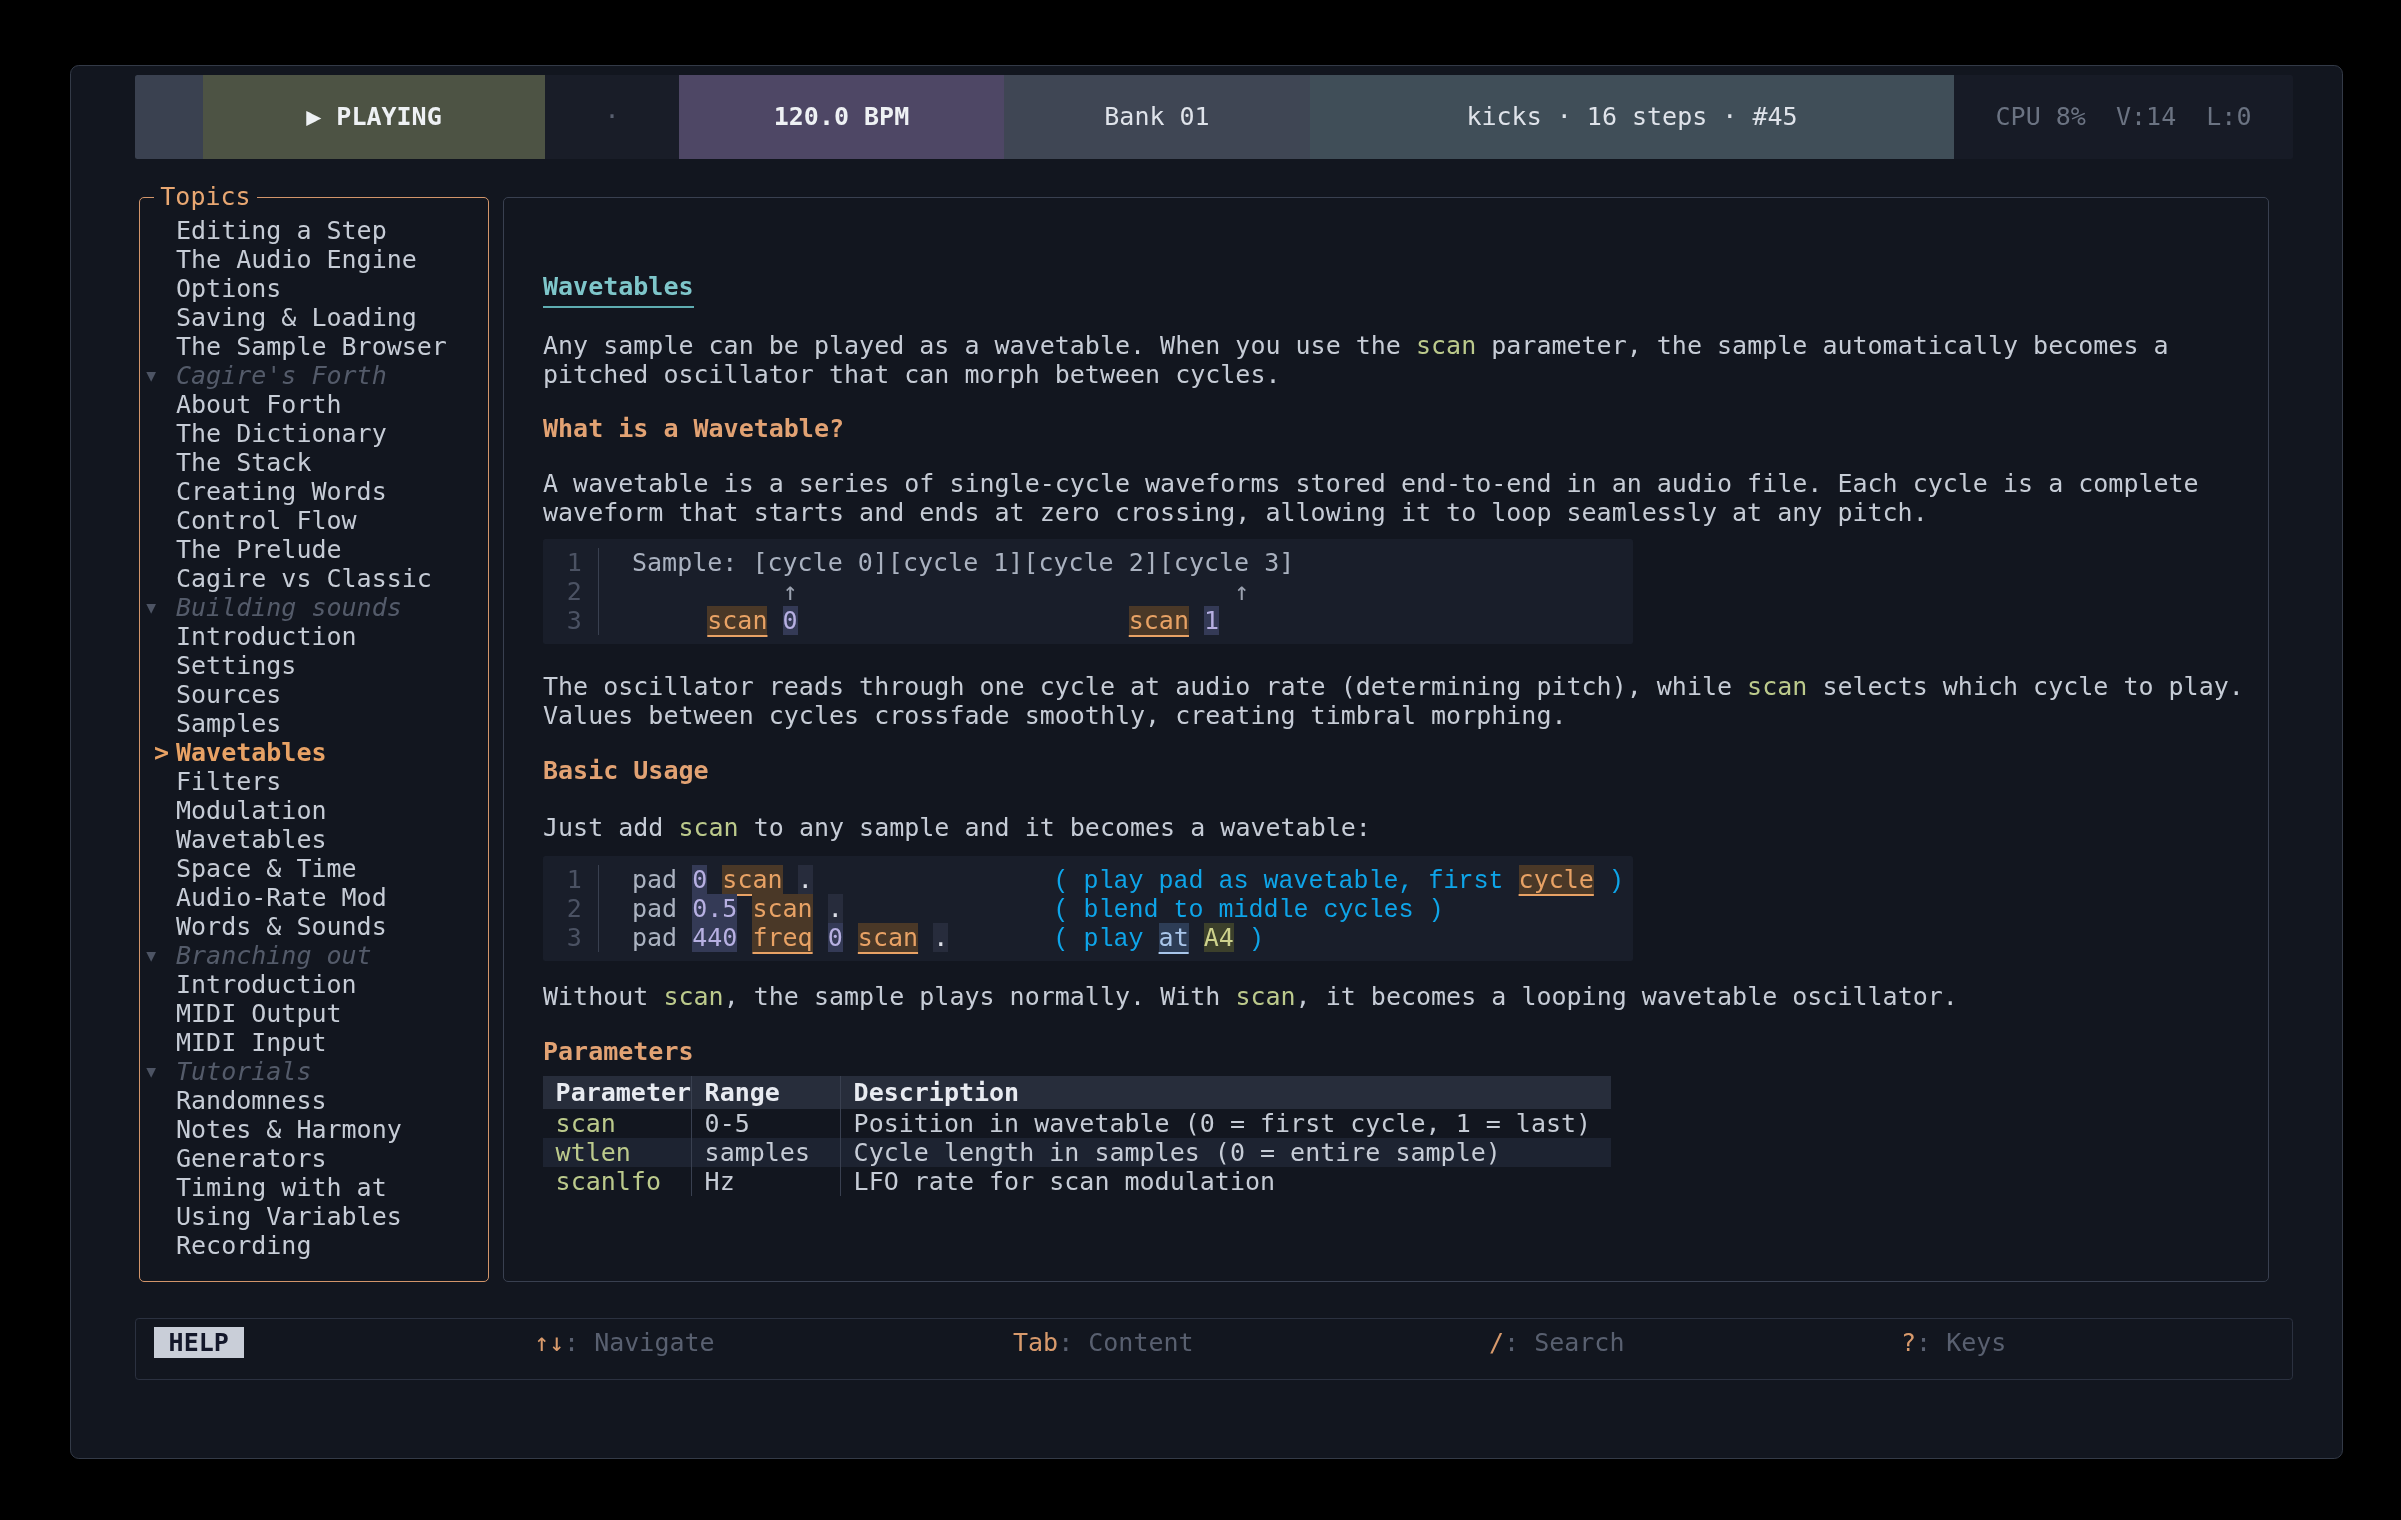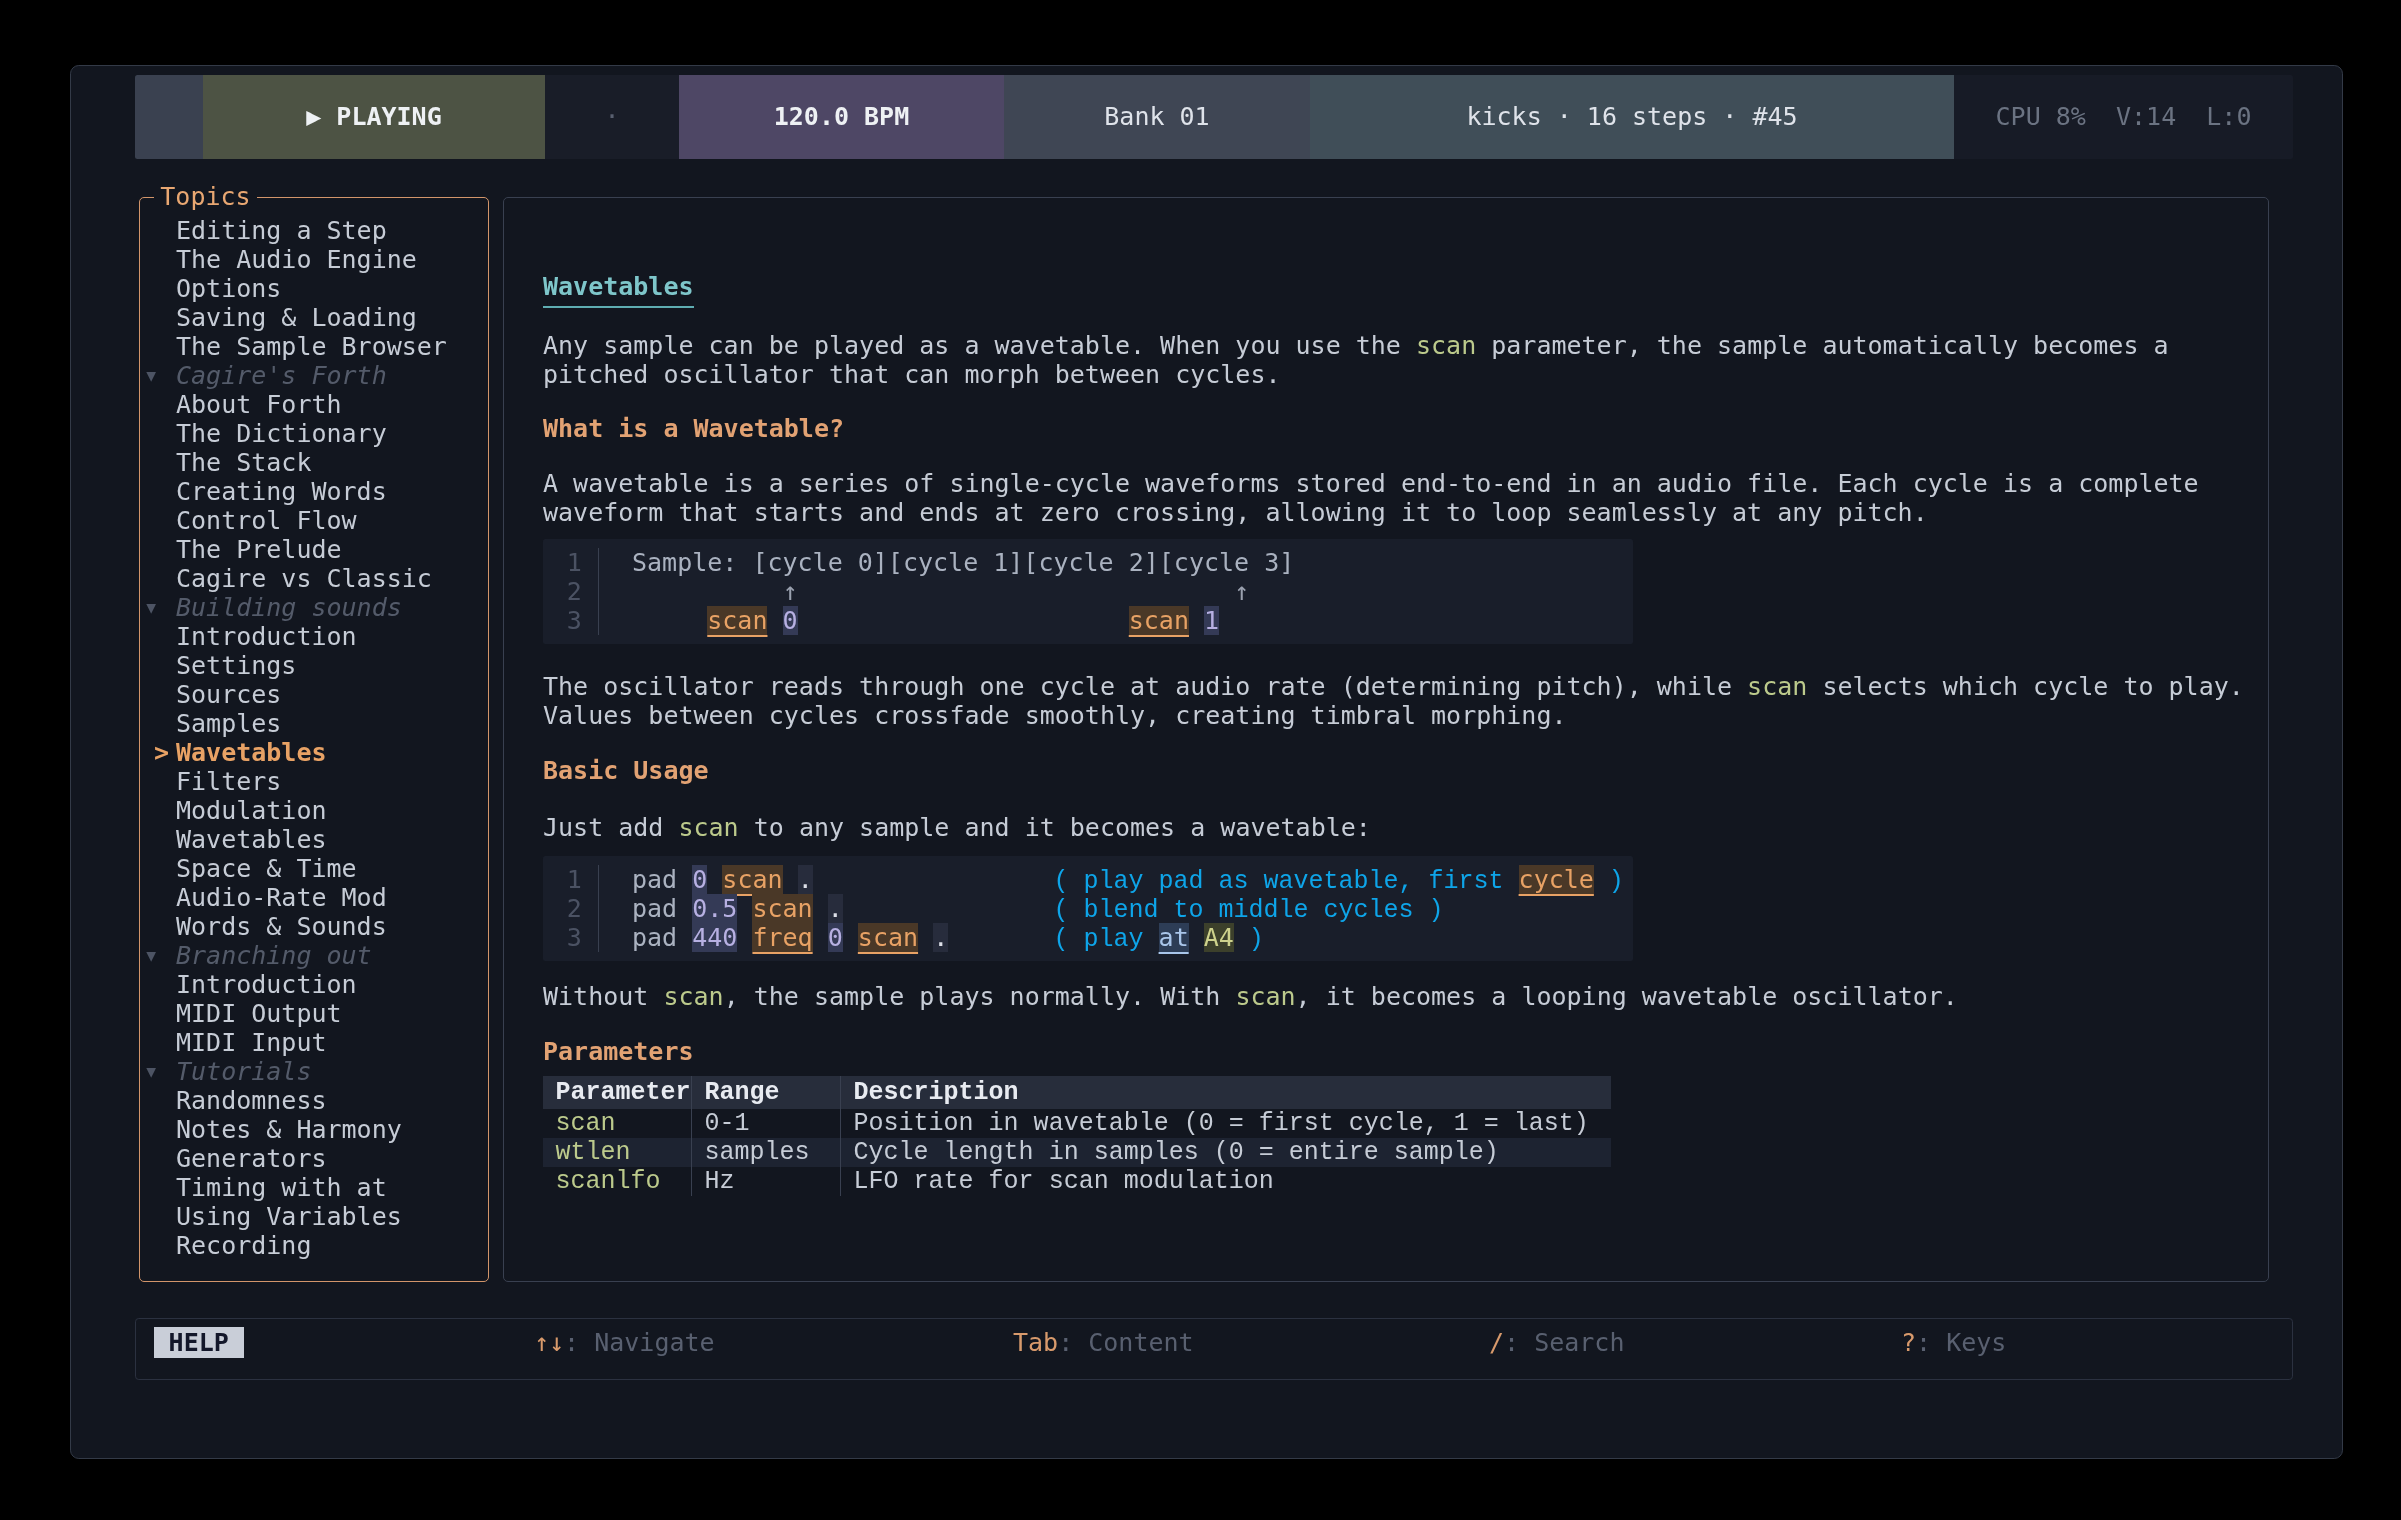--- a/index.html
+++ b/index.html
@@ -46,21 +46,21 @@
   .tk-cm{color:#0ea5e9;font-family:Liberation Mono, monospace;}
   .tk-arrow{color:#9aa1af;}
   .tk-num{color:#b7b0e2;background:#343a56;}
   .tk-dot{color:#dde0e8;background:#272c3c;}
   .tk-hl,.tk-hlcm{color:#e8a265;background:#4a3827;text-decoration:underline;
         text-decoration-thickness:1.9px;text-underline-offset:5.7px;text-decoration-color:#e8a265;}
   .tk-at{color:#a9c6ea;background:#2d3d56;text-decoration:underline;
         text-decoration-thickness:1.9px;text-underline-offset:5.7px;text-decoration-color:#a9c6ea;}
   .tk-a4{color:#ced28c;background:#3c402b;}
   
-  .ptable{width:1068px;font-family:Liberation Mono, monospace;}
+  .ptable{width:1068px;}
   .trow{display:flex;height:29px;line-height:29px;}
   .trow.thead{height:33px;line-height:33px;background:#272d3b;font-weight:bold;color:#e8ebf1;}
   .tcell{box-sizing:border-box;padding-left:12.6px;white-space:pre;overflow:hidden;}
   .c0{width:148px;}
   .c1{width:149px;border-left:1.3px solid #394050;}
   .c2{flex:1;border-left:1.3px solid #394050;}
   .ptable .trow:nth-child(3){background:#1d2331;}
   .ptable .trow:not(.thead) .c0{color:#bcca8c;}
   
   .footer{position:absolute;left:64px;top:1252px;width:2158px;height:62px;border:1.3px solid #2b3140;
@@ -168,21 +168,21 @@
       <div class="para" style="margin-top:21px"><span>Without </span><span class="tk-kw">scan</span><span>, the sample plays normally. With </span><span class="tk-kw">scan</span><span>, it becomes a looping wavetable oscillator.</span></div>
       <div class="heading" style="margin-top:26px">Parameters</div>
       <div class="ptable" style="margin-top:10px">
           <div class="trow thead">
             <div class="tcell c0">Parameter</div>
             <div class="tcell c1">Range</div>
             <div class="tcell c2">Description</div>
           </div>
           <div class="trow">
             <div class="tcell c0">scan</div>
-            <div class="tcell c1">0-1</div>
+            <div class="tcell c1">0-5</div>
             <div class="tcell c2">Position in wavetable (0 = first cycle, 1 = last)</div>
           </div>
           <div class="trow">
             <div class="tcell c0">wtlen</div>
             <div class="tcell c1">samples</div>
             <div class="tcell c2">Cycle length in samples (0 = entire sample)</div>
           </div>
           <div class="trow">
             <div class="tcell c0">scanlfo</div>
             <div class="tcell c1">Hz</div>

